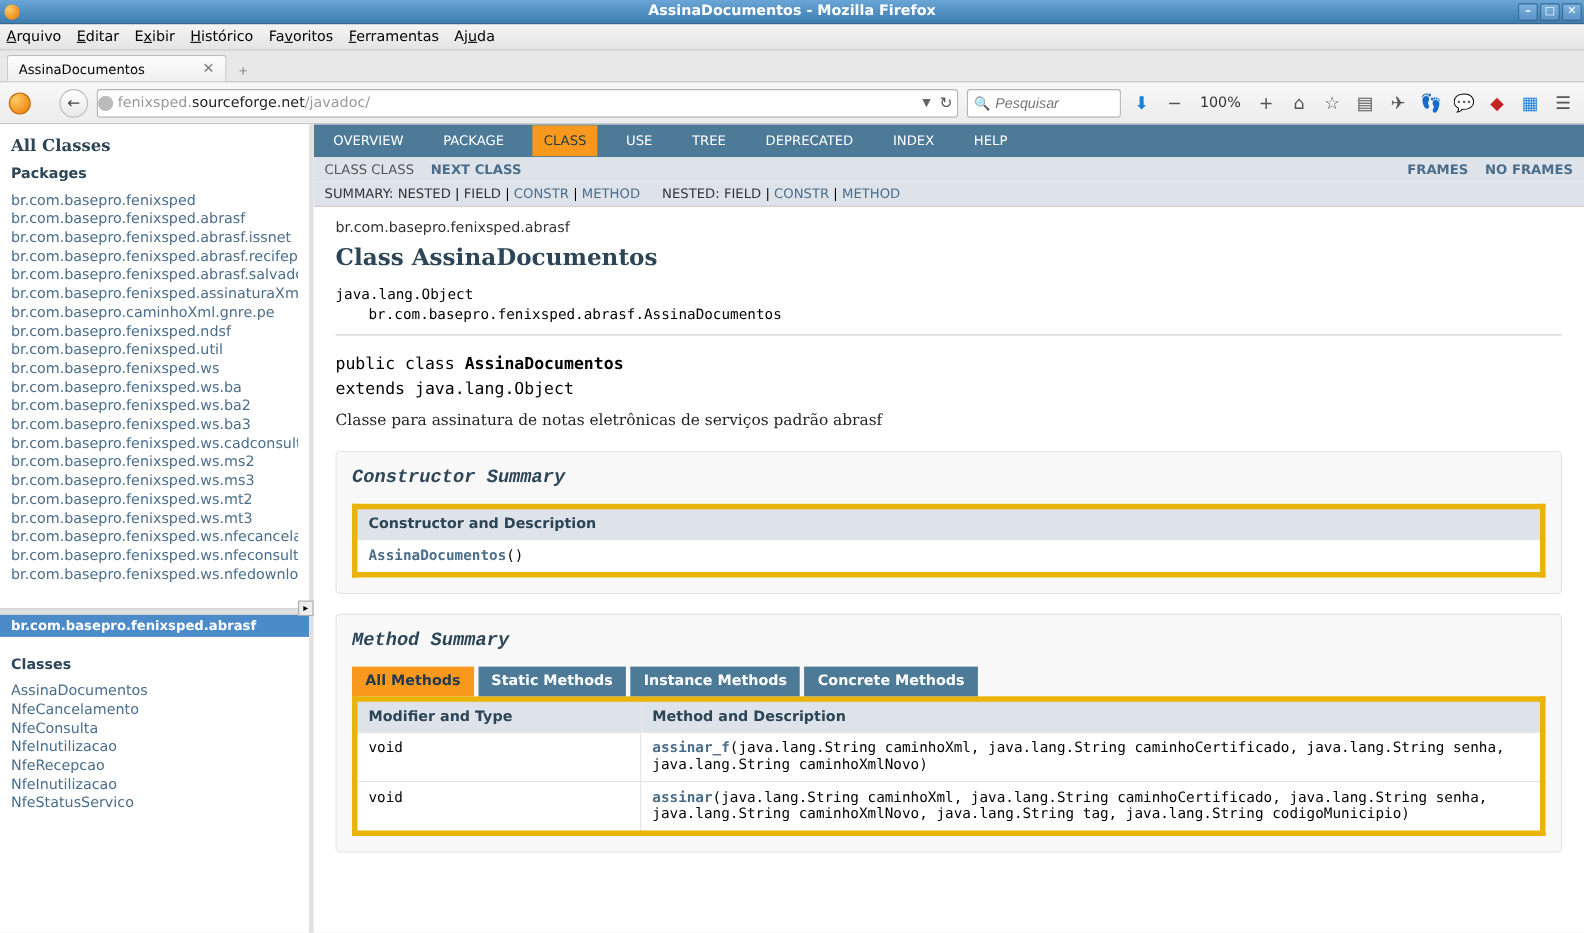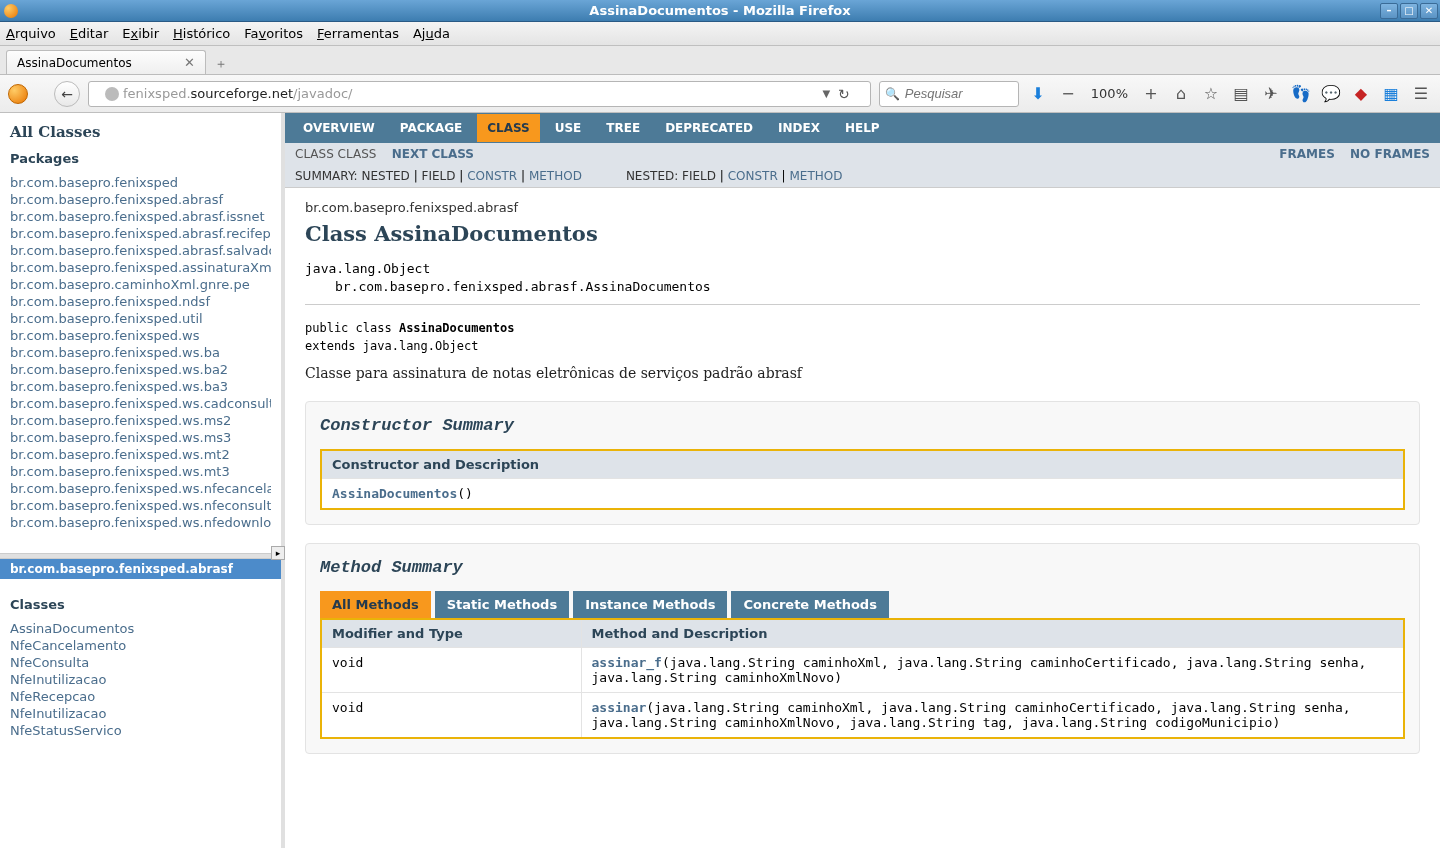--- a/index.html
+++ b/index.html
@@ -19,21 +19,21 @@
 
 .tabstrip { background: #e8e8e8; height: 29px; display: flex; align-items: flex-end; padding-left: 6px; border-bottom: 1px solid #bcbcbc; }
 .tab { background: linear-gradient(#fdfdfd,#efefef); border: 1px solid #bcbcbc; border-bottom: none; border-radius: 3px 3px 0 0; padding: 4px 10px; display: flex; align-items: center; gap: 8px; min-width: 200px; font-size: 12px; }
 .tab .close { color: #777; font-size: 13px; cursor: pointer; margin-left: auto; }
 .newtab { width: 22px; height: 20px; display:flex;align-items:center;justify-content:center; margin-left:4px; color:#777; cursor:pointer; border: 1px solid transparent; border-radius:3px; }
 
 
 .navbar { background: linear-gradient(#f8f8f8,#ececec); height: 38px; display: flex; align-items: center; padding: 0 8px; gap: 8px; border-bottom: 1px solid #bfbfbf; }
 .ff-icon { width: 20px; height: 20px; background: radial-gradient(circle at 30% 30%, #ffcc66, #e87400); border-radius: 50%; border: 1px solid #c06600; }
 .navbtn { width: 26px; height: 26px; border-radius: 50%; border: 1px solid #bbb; background: linear-gradient(#fff,#e8e8e8); display:flex;align-items:center;justify-content:center; cursor: pointer; font-size: 14px; color: #444; }
-.urlbox { flex: 1; display: flex; align-items: center; background: #fff; border: 1px solid #b5b5b5; border-radius: 3px; height: 26px; padding: 0 16px; }
+.urlbox { flex: 1; display: flex; align-items: center; background: #fff; border: 1px solid #b5b5b5; border-radius: 3px; height: 26px; padding: 0 0; }
 .urlbox .globe { width: 14px; height: 14px; border-radius: 50%; background: #bbb; margin-right: 4px; }
 .urlbox .urltext { flex: 1; font-size: 13px; color: #999; font-family: "DejaVu Sans", sans-serif; white-space: nowrap; overflow: hidden; }
 .urlbox .urltext .domain { color: #222; }
 .urlbox .dropdown { color: #666; font-size: 10px; padding: 0 4px; cursor: pointer; }
 .urlbox .reload { color: #555; font-size: 14px; padding: 0 4px; cursor: pointer; }
 .searchbox { width: 140px; display: flex; align-items: center; background: #fff; border: 1px solid #b5b5b5; border-radius: 3px; height: 26px; padding: 0 6px; }
 .searchbox .mag { color: #888; margin-right: 4px; font-size: 12px; }
 .searchbox input { border: none; outline: none; width: 100%; font-style: italic; color: #999; font-size: 13px; }
 .tbicon { width: 22px; height: 22px; display: flex; align-items: center; justify-content: center; color: #555; cursor: pointer; font-size: 16px; }
 .zoom { font-size: 13px; color: #333; padding: 0 4px; }
@@ -55,45 +55,45 @@
 .frame-bottom { flex: 1; overflow: auto; border-right: 4px solid #e0e0e0; }
 .pkg-selected { background: #4c8bca; color: #fff; padding: 3px 10px; font-weight: bold; font-size: 12px; }
 .frame-bottom-inner { padding: 10px; }
 
 .leftpane h3 { font-size: 15px; color: #2c4557; font-family: "DejaVu Serif", serif; font-weight: bold; margin-bottom: 10px; }
 .leftpane h4 { font-size: 13px; color: #2c4557; font-weight: bold; margin: 8px 0; }
 .pkglist a, .clslist a { display: block; color: #4a6d8c; text-decoration: none; font-size: 13px; line-height: 17px; white-space: nowrap; overflow: hidden; text-overflow: clip; }
 
 
 .mainpane { flex: 1; overflow: auto; background: #fff; }
-.topnav { background: #4d7a97; color: #fff; padding: 0 8px; height: 30px; display: flex; align-items: center; gap: 5px; font-size: 12px; font-weight: bold; }
+.topnav { background: #4d7a97; color: #fff; padding: 0 8px; height: 30px; display: flex; align-items: center; gap: 16px; font-size: 12px; font-weight: normal; }
 .topnav a { color: #fff; padding: 7px 10px; text-decoration: none; cursor: pointer; }
 .topnav a.active { background: #f8981d; color: #243a4e; }
 .subnav { background: #dee3e9; padding: 4px 10px; font-size: 12px; display: flex; justify-content: space-between; }
 .subnav a { color: #4a6d8c; text-decoration: none; font-weight: bold; cursor: pointer; }
 .subnav .disabled { color: #555; }
-.subnav2 { background: #dee3e9; padding: 4px 10px; font-size: 12px; display: flex; gap: 44px; border-bottom: 1px solid #ccc; }
+.subnav2 { background: #dee3e9; padding: 4px 10px; font-size: 12px; display: flex; gap: 20px; border-bottom: 1px solid #ccc; }
 .subnav2 a { color: #4a6d8c; }
 .subnav2 span { color: #333; }
 
 .docbody { padding: 12px 20px; }
 .pkgname { font-size: 13px; color: #333; margin-bottom: 4px; }
 h1.classtitle { font-size: 21px; color: #2c4557; font-family: "DejaVu Serif", serif; font-weight: bold; margin: 6px 0 14px; }
 .inheritance { font-family: "DejaVu Sans Mono", monospace; font-size: 13px; line-height: 1.4; margin-bottom: 8px; }
 .inheritance .indent { padding-left: 30px; }
 .docbody hr { border: none; border-top: 1px solid #ccc; margin: 8px 0 14px; }
-pre.sig { font-family: "DejaVu Sans Mono", monospace; font-size: 12px; line-height: 1.5; margin-bottom: 10px; }
+pre.sig { font-family: "DejaVu Sans Mono", monospace; font-size: 15px; line-height: 1.5; margin-bottom: 10px; }
 .desc { font-size: 14px; font-family: "DejaVu Serif", serif; margin-bottom: 20px; color: #222; }
 
 .section { background: #f8f8f8; border: 1px solid #e3e3e3; border-radius: 4px; padding: 14px; margin-bottom: 18px; }
 .section h2 { font-size: 17px; font-style: italic; color: #2c4557; font-family: Liberation Mono, monospace; margin-bottom: 14px; }
 .tabs { display: flex; }
 .tabs .t { padding: 6px 12px; font-weight: bold; font-size: 13px; color: #fff; background: #4d7a97; margin-right: 4px; cursor: pointer; }
 .tabs .t.active { background: #f8981d; color: #243a4e; }
-table.summary { width: 100%; border-collapse: collapse; background: #fff; border: 2px solid #eab308; }
+table.summary { width: 100%; border-collapse: collapse; background: #fff; border: 5px solid #eab308; }
 table.summary th { background: #dee3e9; text-align: left; padding: 6px 10px; font-size: 13px; color: #2c4557; border: 1px solid #e3e3e3; }
 table.summary td { padding: 7px 10px; font-size: 13px; border: 1px solid #e3e3e3; vertical-align: top; font-family: "DejaVu Sans Mono", monospace; }
 table.summary td a { color: #4a6d8c; font-weight: bold; text-decoration: none; }
 .col-modifier { width: 260px; }
 </style>
 </head>
 <body>
 
 <div class="titlebar">
   <span class="icon-ff"></span>

